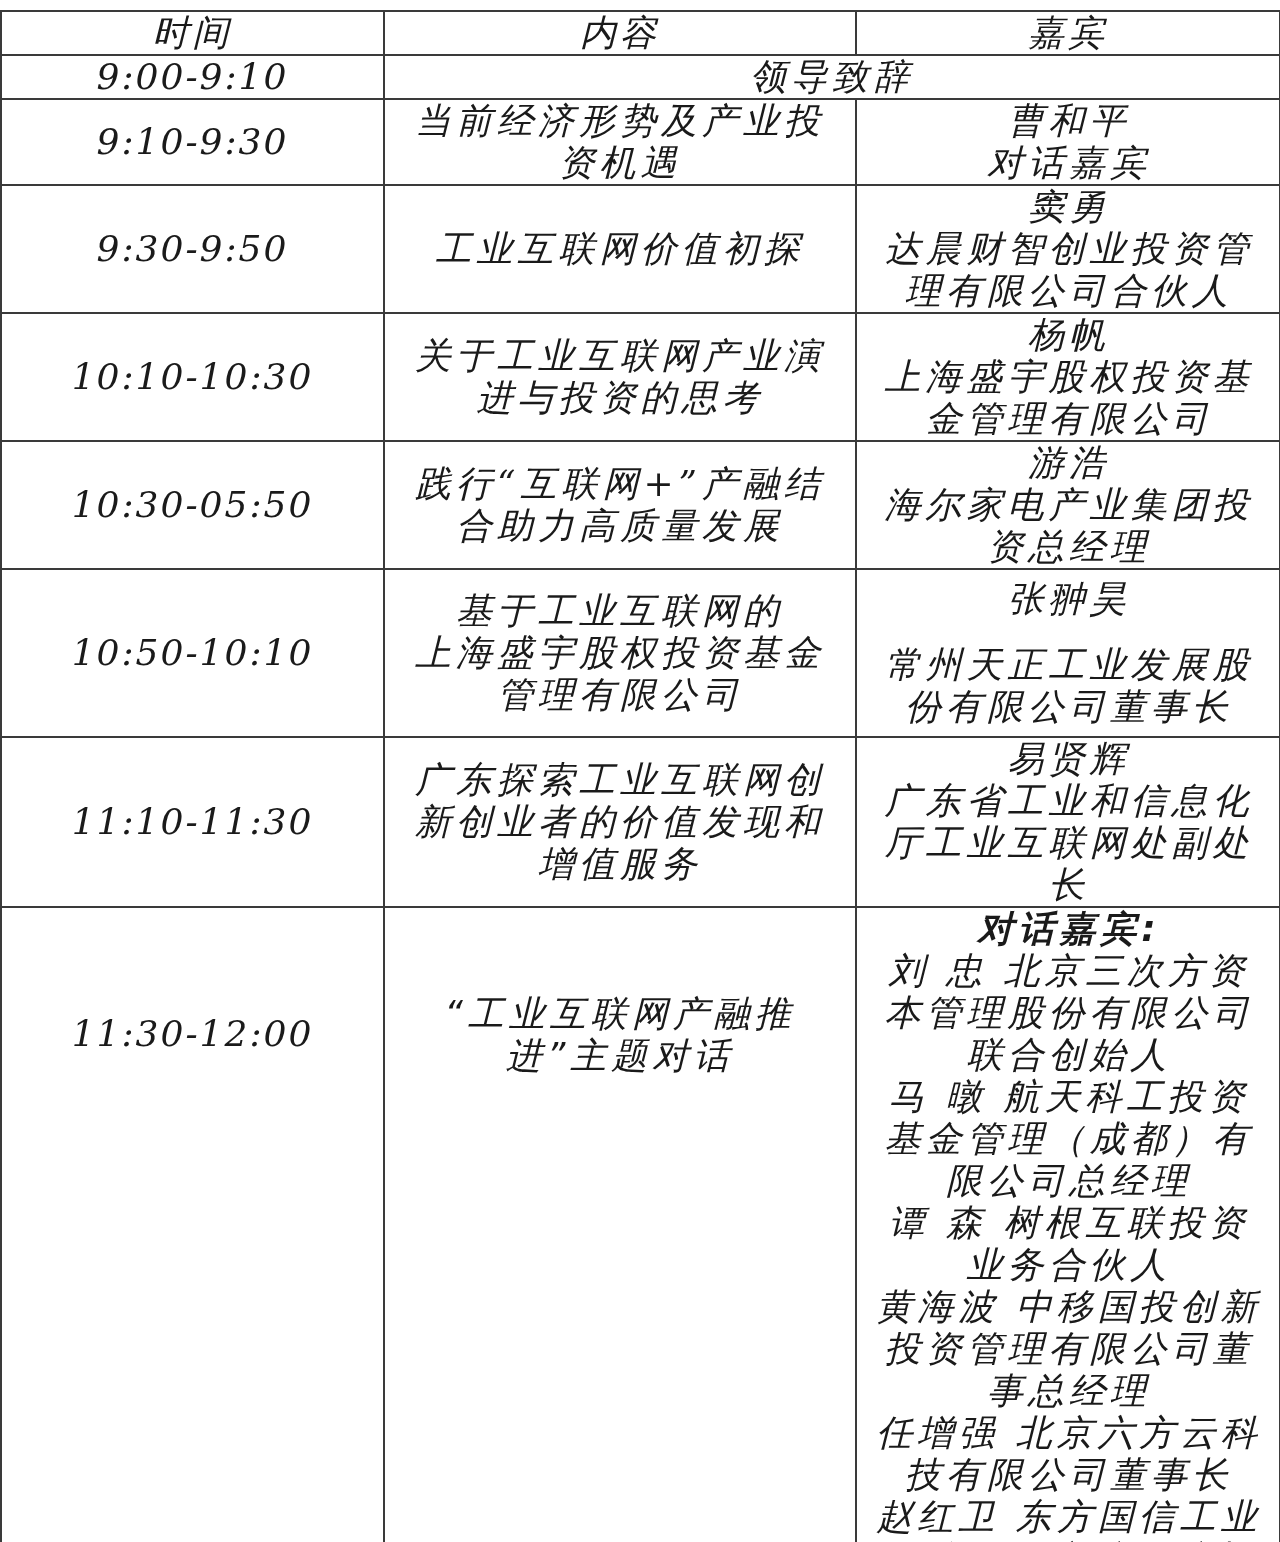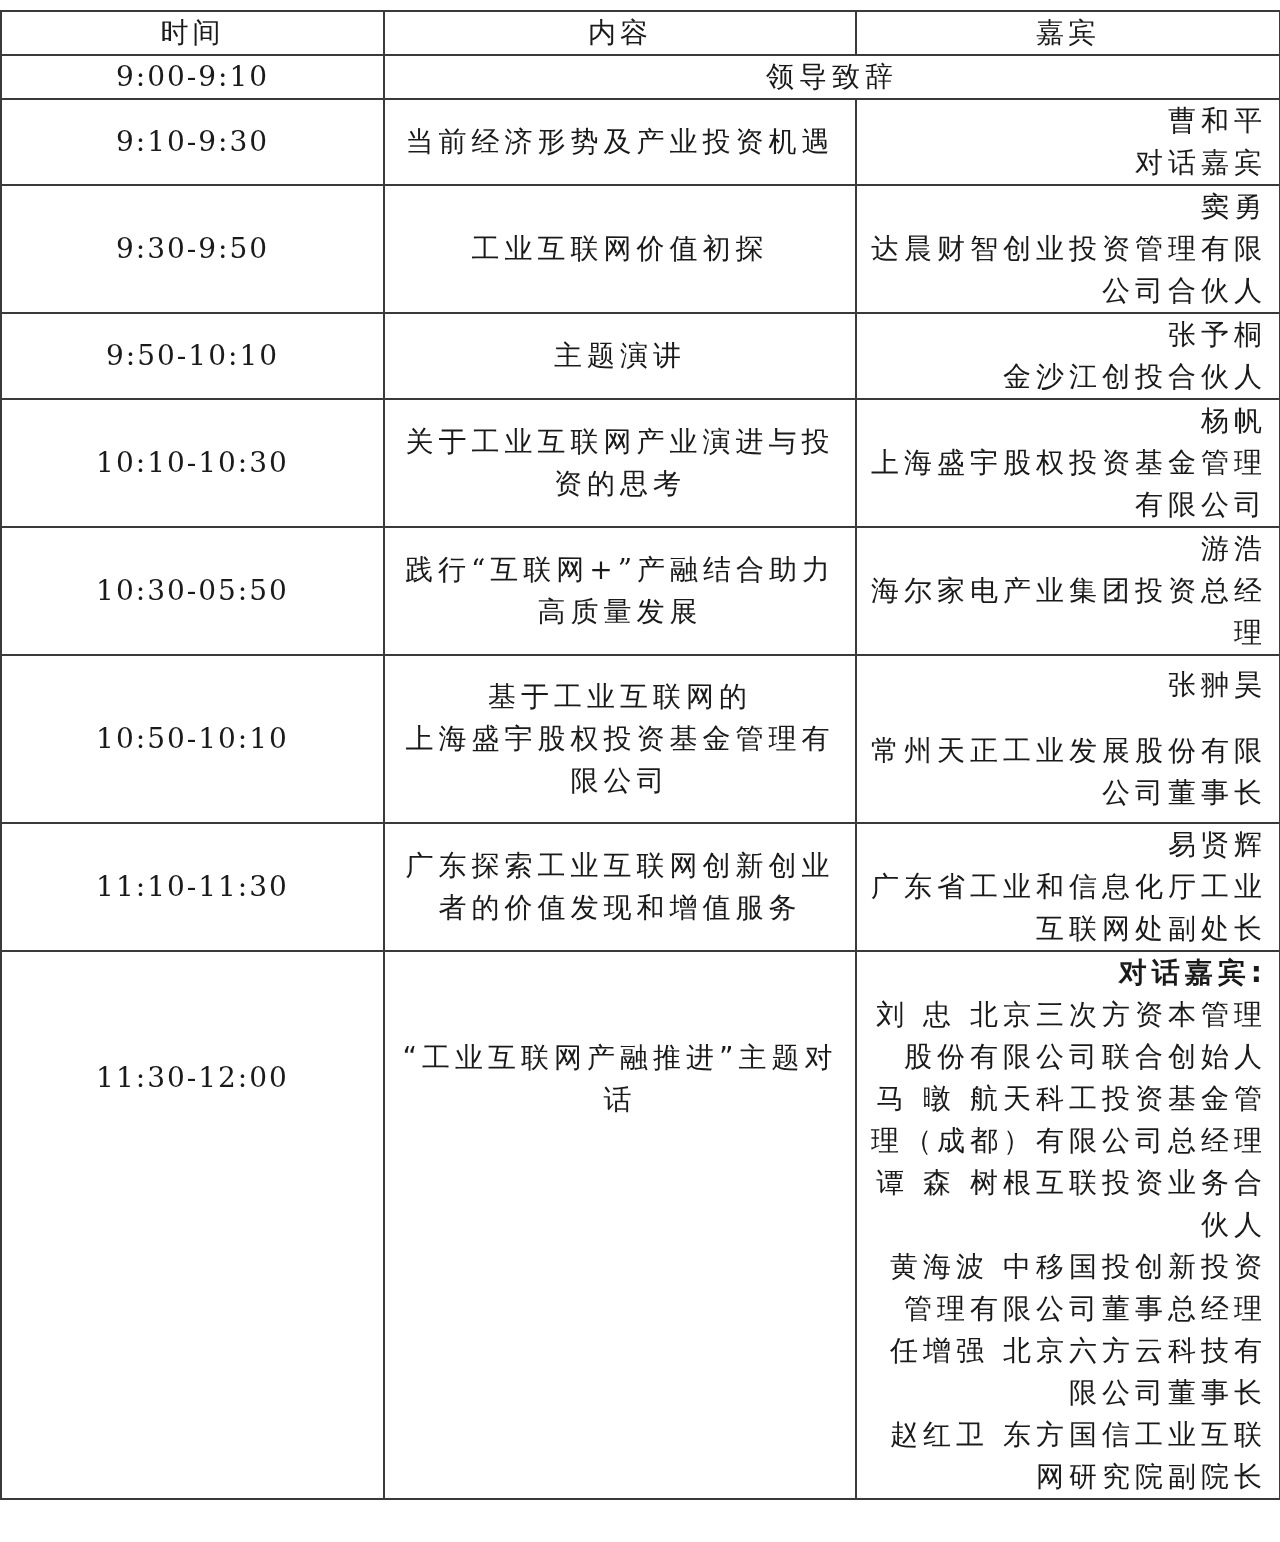--- a/index.html
+++ b/index.html
@@ -1,23 +1,23 @@
 <!DOCTYPE html>
 <html><head>
 <meta charset="utf-8">
 <style>
   html, body { margin:0; padding:0; background:#ffffff; }
   body { width:1280px; height:1542px; position:relative; overflow:hidden;
          font-family:"DejaVu Serif","Liberation Serif",serif; color:#1a1a1a; }
   table.agenda { position:absolute; left:0; top:10px; width:1279px; border-collapse:collapse; table-layout:fixed; }
-  table.agenda td, table.agenda th { border:2px solid #3a3a3a; padding:0; font-weight:normal; font-size:28px; line-height:42px; vertical-align:middle; }
+  table.agenda td, table.agenda th { border:2px solid #3a3a3a; padding:0; font-weight:normal; font-size:36px; line-height:42px; vertical-align:middle;font-style:italic; }
   col.c1 { width:383px; } col.c2 { width:472px; } col.c3 { width:424px; }
   .time { text-align:center; letter-spacing:2px; font-size:27px;margin-left:6px; }
   .content { text-align:center; padding:0 14px !important; letter-spacing:5px;margin-left:40px; }
-  .guest { text-align:right; padding:0 12px 0 14px !important; letter-spacing:5px; vertical-align:top !important; }
+  .guest { text-align:center; padding:0 12px 0 14px !important; letter-spacing:5px; vertical-align:top !important; }
   .guest .line { display:block; }
   .guest.mid { vertical-align:middle !important; }
   .bold { font-weight:bold; font-family:"DejaVu Sans","Liberation Sans",sans-serif; }
   th { text-align:center; letter-spacing:4px; }
   .spacer { display:block; height:24px; }
 </style>
 </head>
 <body>
 
 <table class="agenda">
@@ -43,28 +43,20 @@
       <span class="line">曹和平</span>
       <span class="line">对话嘉宾</span>
     </td>
   </tr>
   <tr style="height:127px">
     <td class="time">9:30-9:50</td>
     <td class="content">工业互联网价值初探</td>
     <td class="guest">
       <span class="line">窦勇</span>
       <span class="line">达晨财智创业投资管理有限公司合伙人</span>
-    </td>
-  </tr>
-  <tr style="height:84px">
-    <td class="time">9:50-10:10</td>
-    <td class="content">主题演讲</td>
-    <td class="guest">
-      <span class="line">张予桐</span>
-      <span class="line">金沙江创投合伙人</span>
     </td>
   </tr>
   <tr style="height:126px">
     <td class="time">10:10-10:30</td>
     <td class="content">关于工业互联网产业演进与投资的思考</td>
     <td class="guest">
       <span class="line">杨帆</span>
       <span class="line">上海盛宇股权投资基金管理有限公司</span>
     </td>
   </tr>

